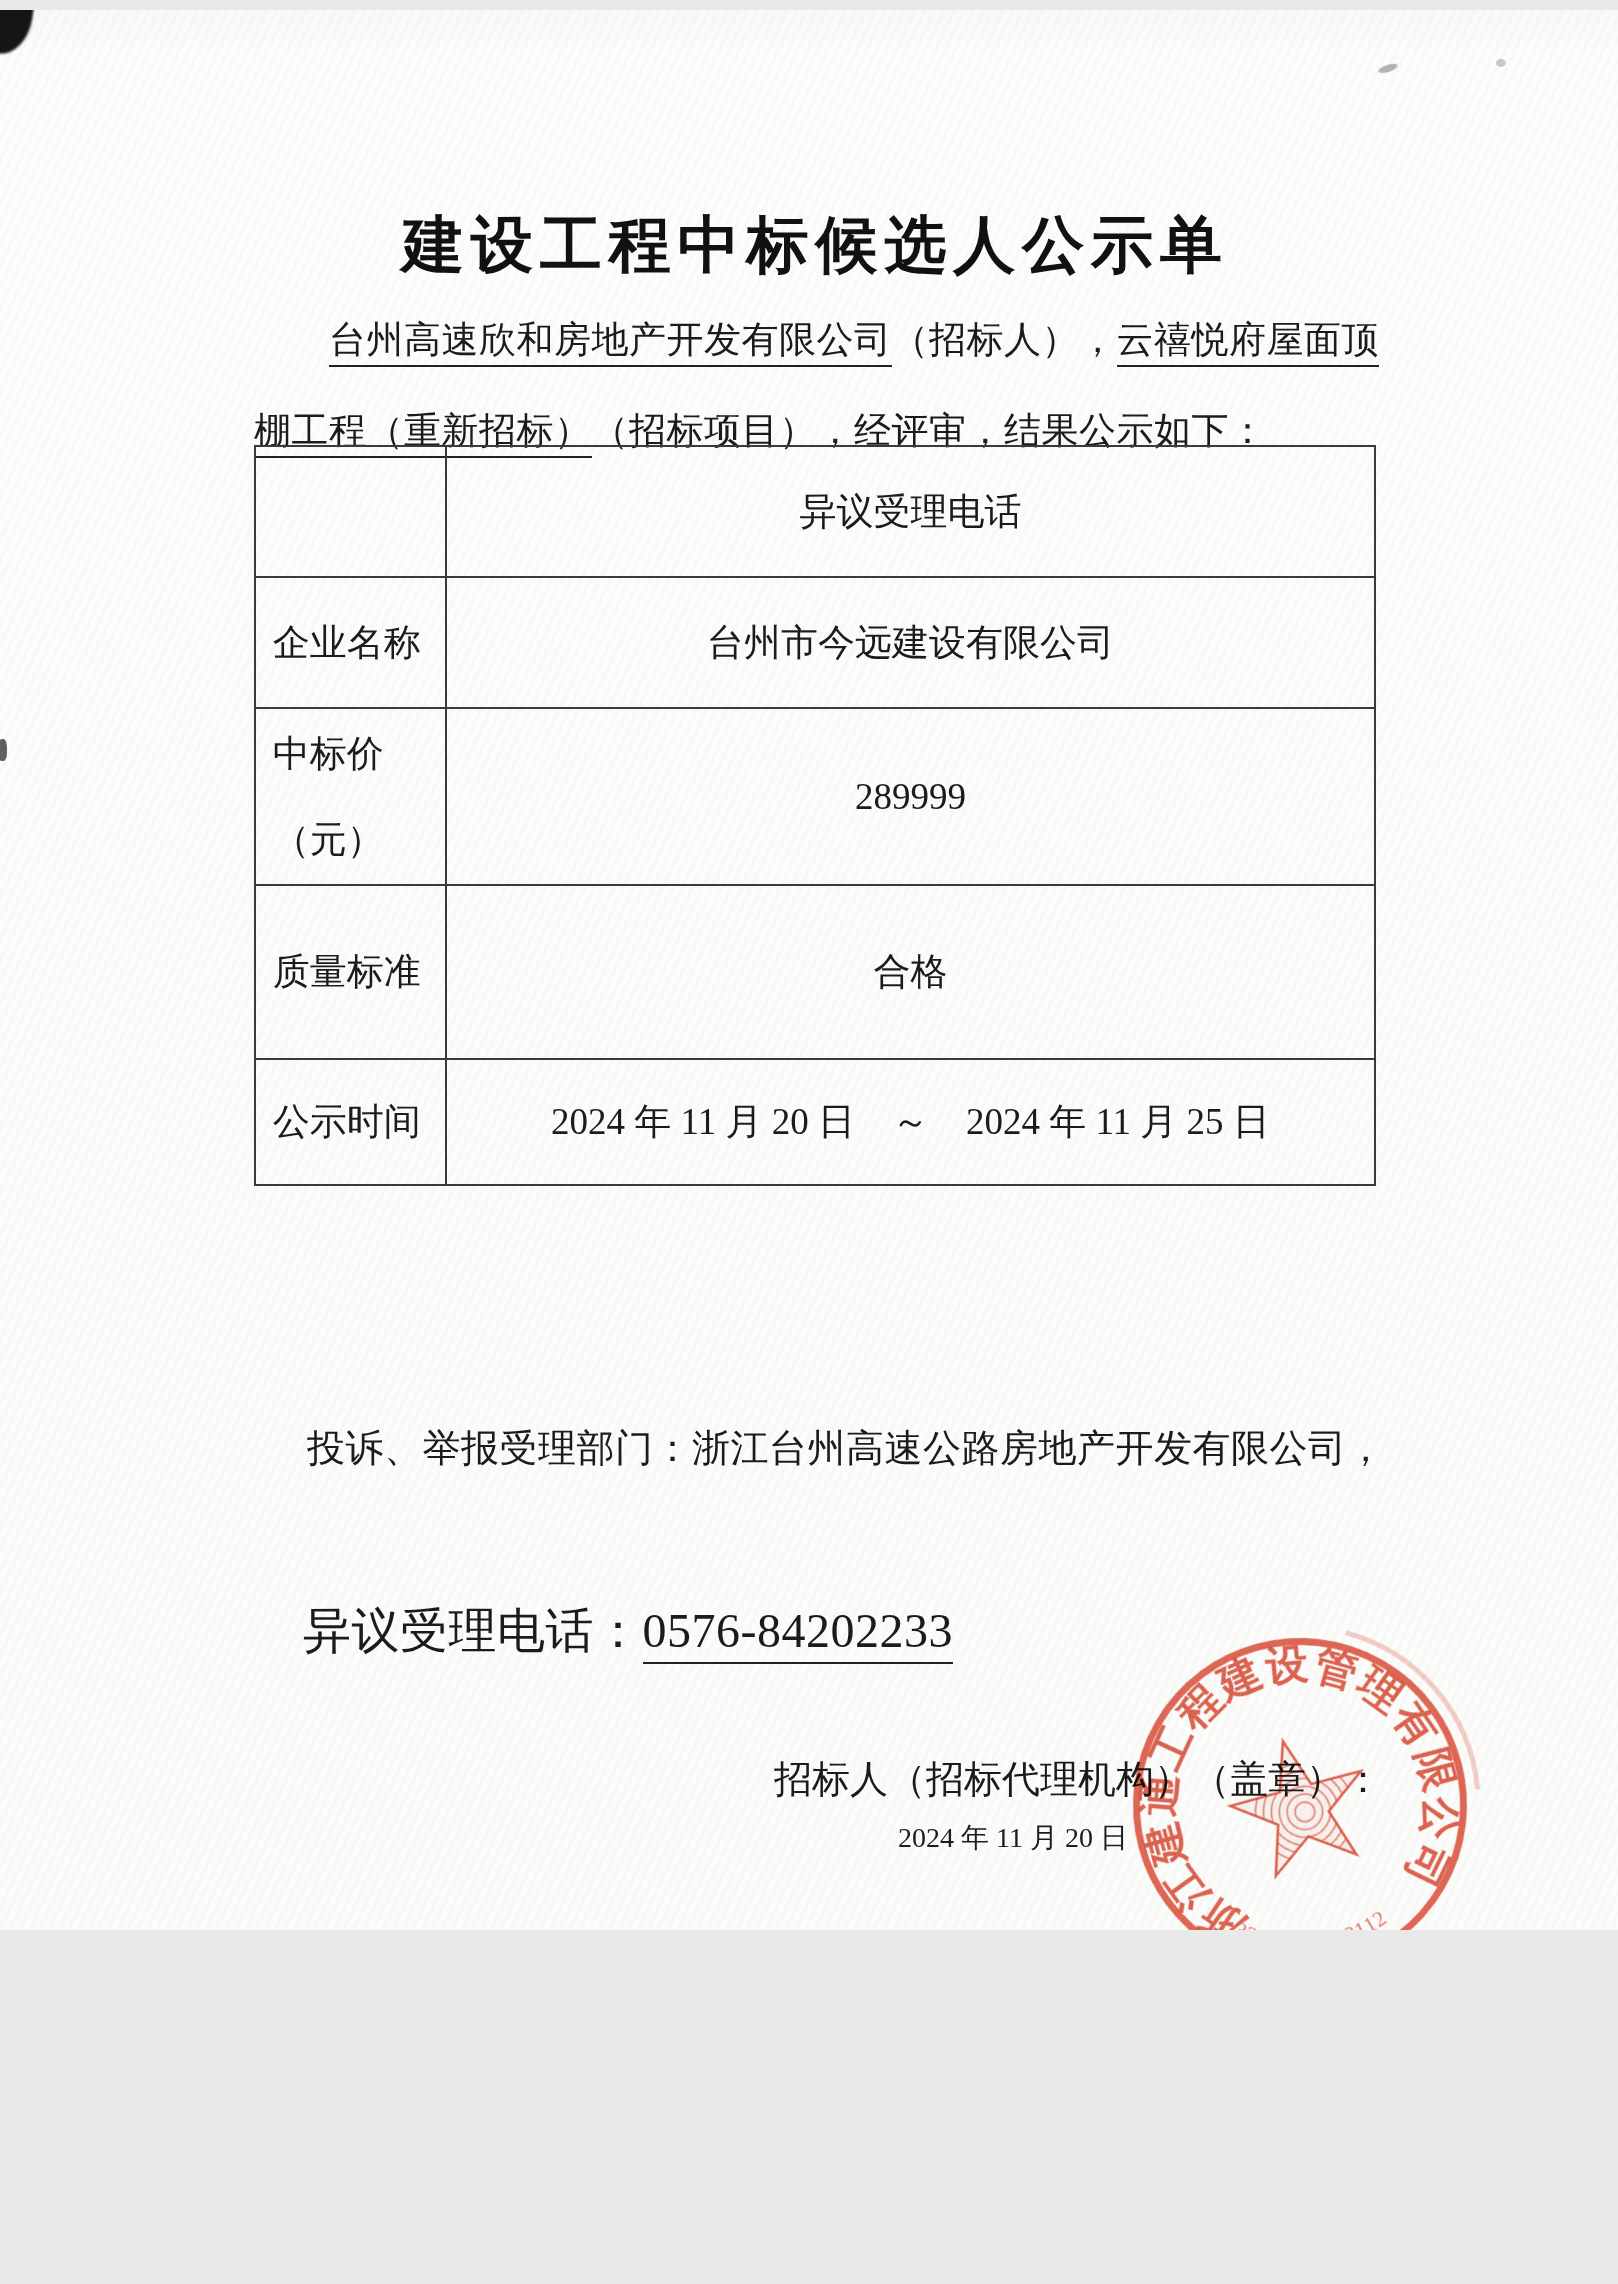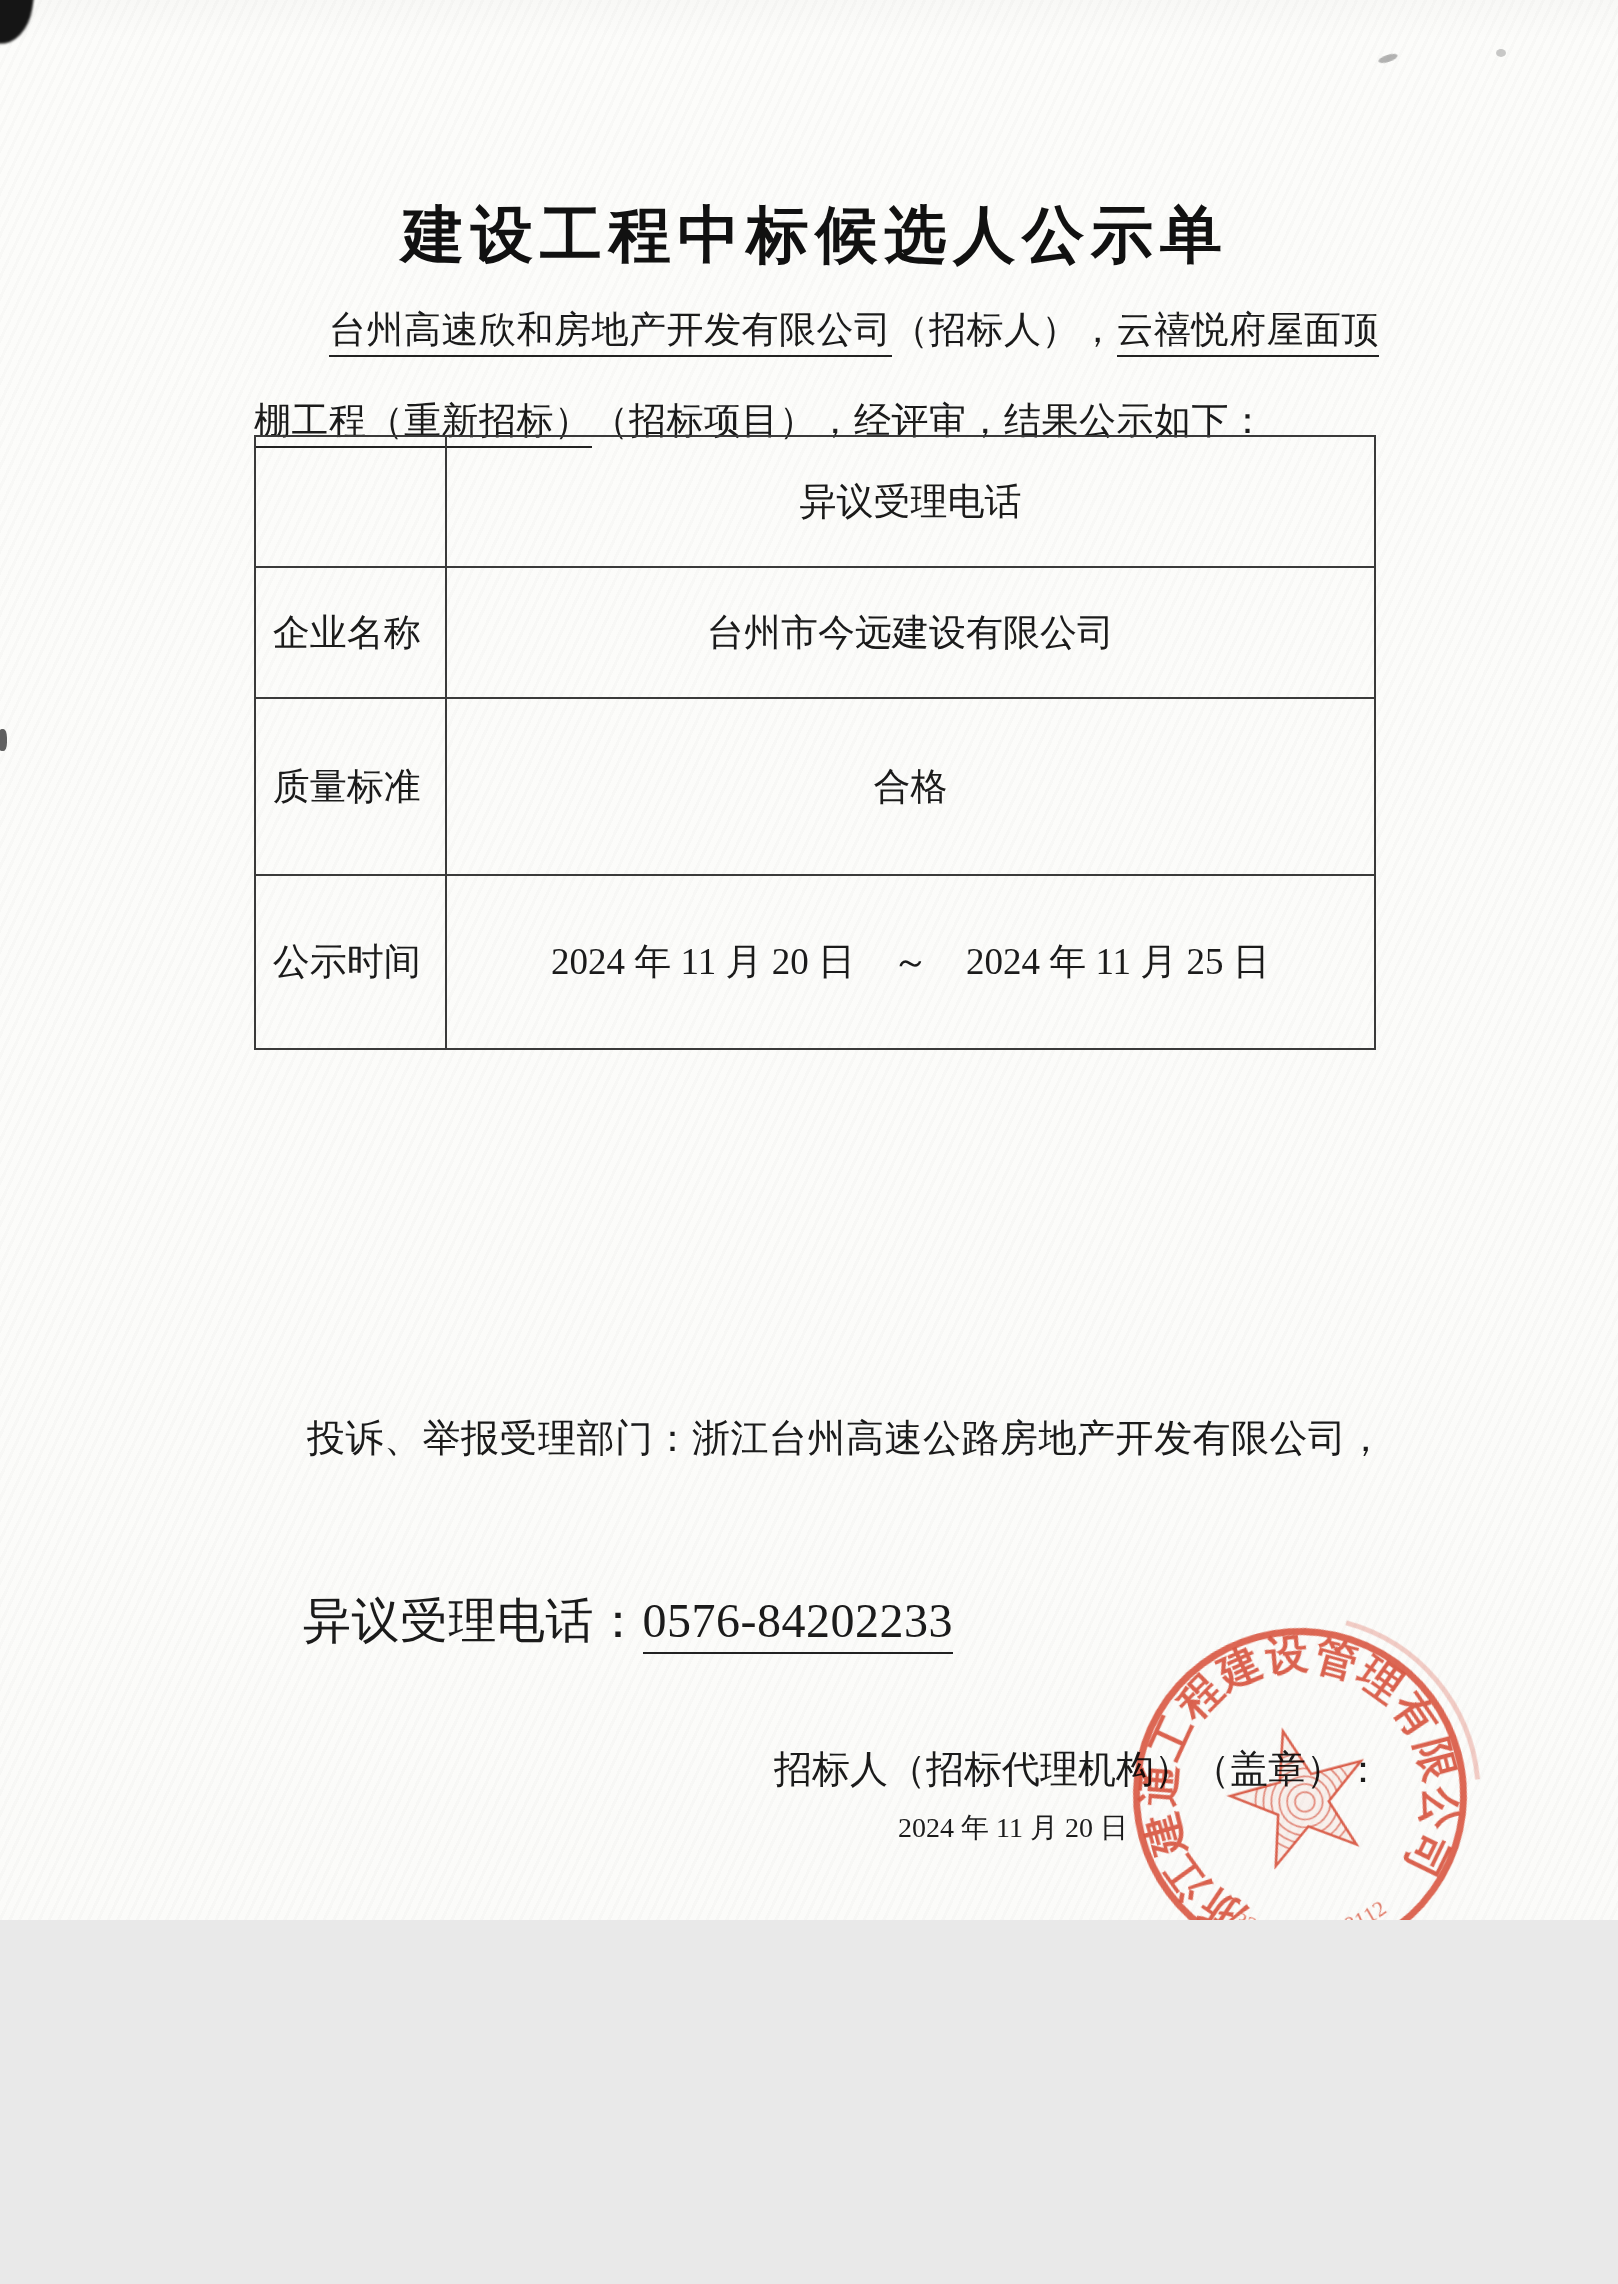--- a/index.html
+++ b/index.html
@@ -1,19 +1,19 @@
 <!DOCTYPE html>
 <html><head>
 <meta charset="utf-8">
 <style>
   html,body{margin:0;padding:0;background:#e9e9e9;}
   .page{
     position:relative;
     width:1618px;height:1920px;
-    margin:0 auto;
+    margin:10px auto;
     background:#fcfcfa;
     background-image:
       repeating-linear-gradient(115deg, rgba(0,0,0,0.014) 0 3px, rgba(0,0,0,0) 3px 8.9px),
       linear-gradient(180deg,#f8f8f6 0,#fcfcfa 39px,#fbfbf9 2197px,#f6f6f4 2284px);
     overflow:hidden;
     font-family:"Liberation Serif","DejaVu Serif",serif;
     color:#1b1b1b;
   }
   .title{
     position:absolute;left:254px;top:195px;width:1123px;
@@ -102,20 +102,25 @@
     <tbody>
         <tr>
       <td class="lbl"></td>
       <td class="val">异议受理电话</td>
     </tr>
     <tr>
       <td class="lbl">企业名称</td>
       <td class="val">台州市今远建设有限公司</td>
     </tr>
     <tr>
+      <td class="lbl">中标价
+（元）</td>
+      <td class="val">289999</td>
+    </tr>
+    <tr>
       <td class="lbl">质量标准</td>
       <td class="val">合格</td>
     </tr>
     <tr>
       <td class="lbl">公示时间</td>
       <td class="val">2024 年 11 月 20 日　～　2024 年 11 月 25 日</td>
     </tr>
   </tbody>
     </table>
 

